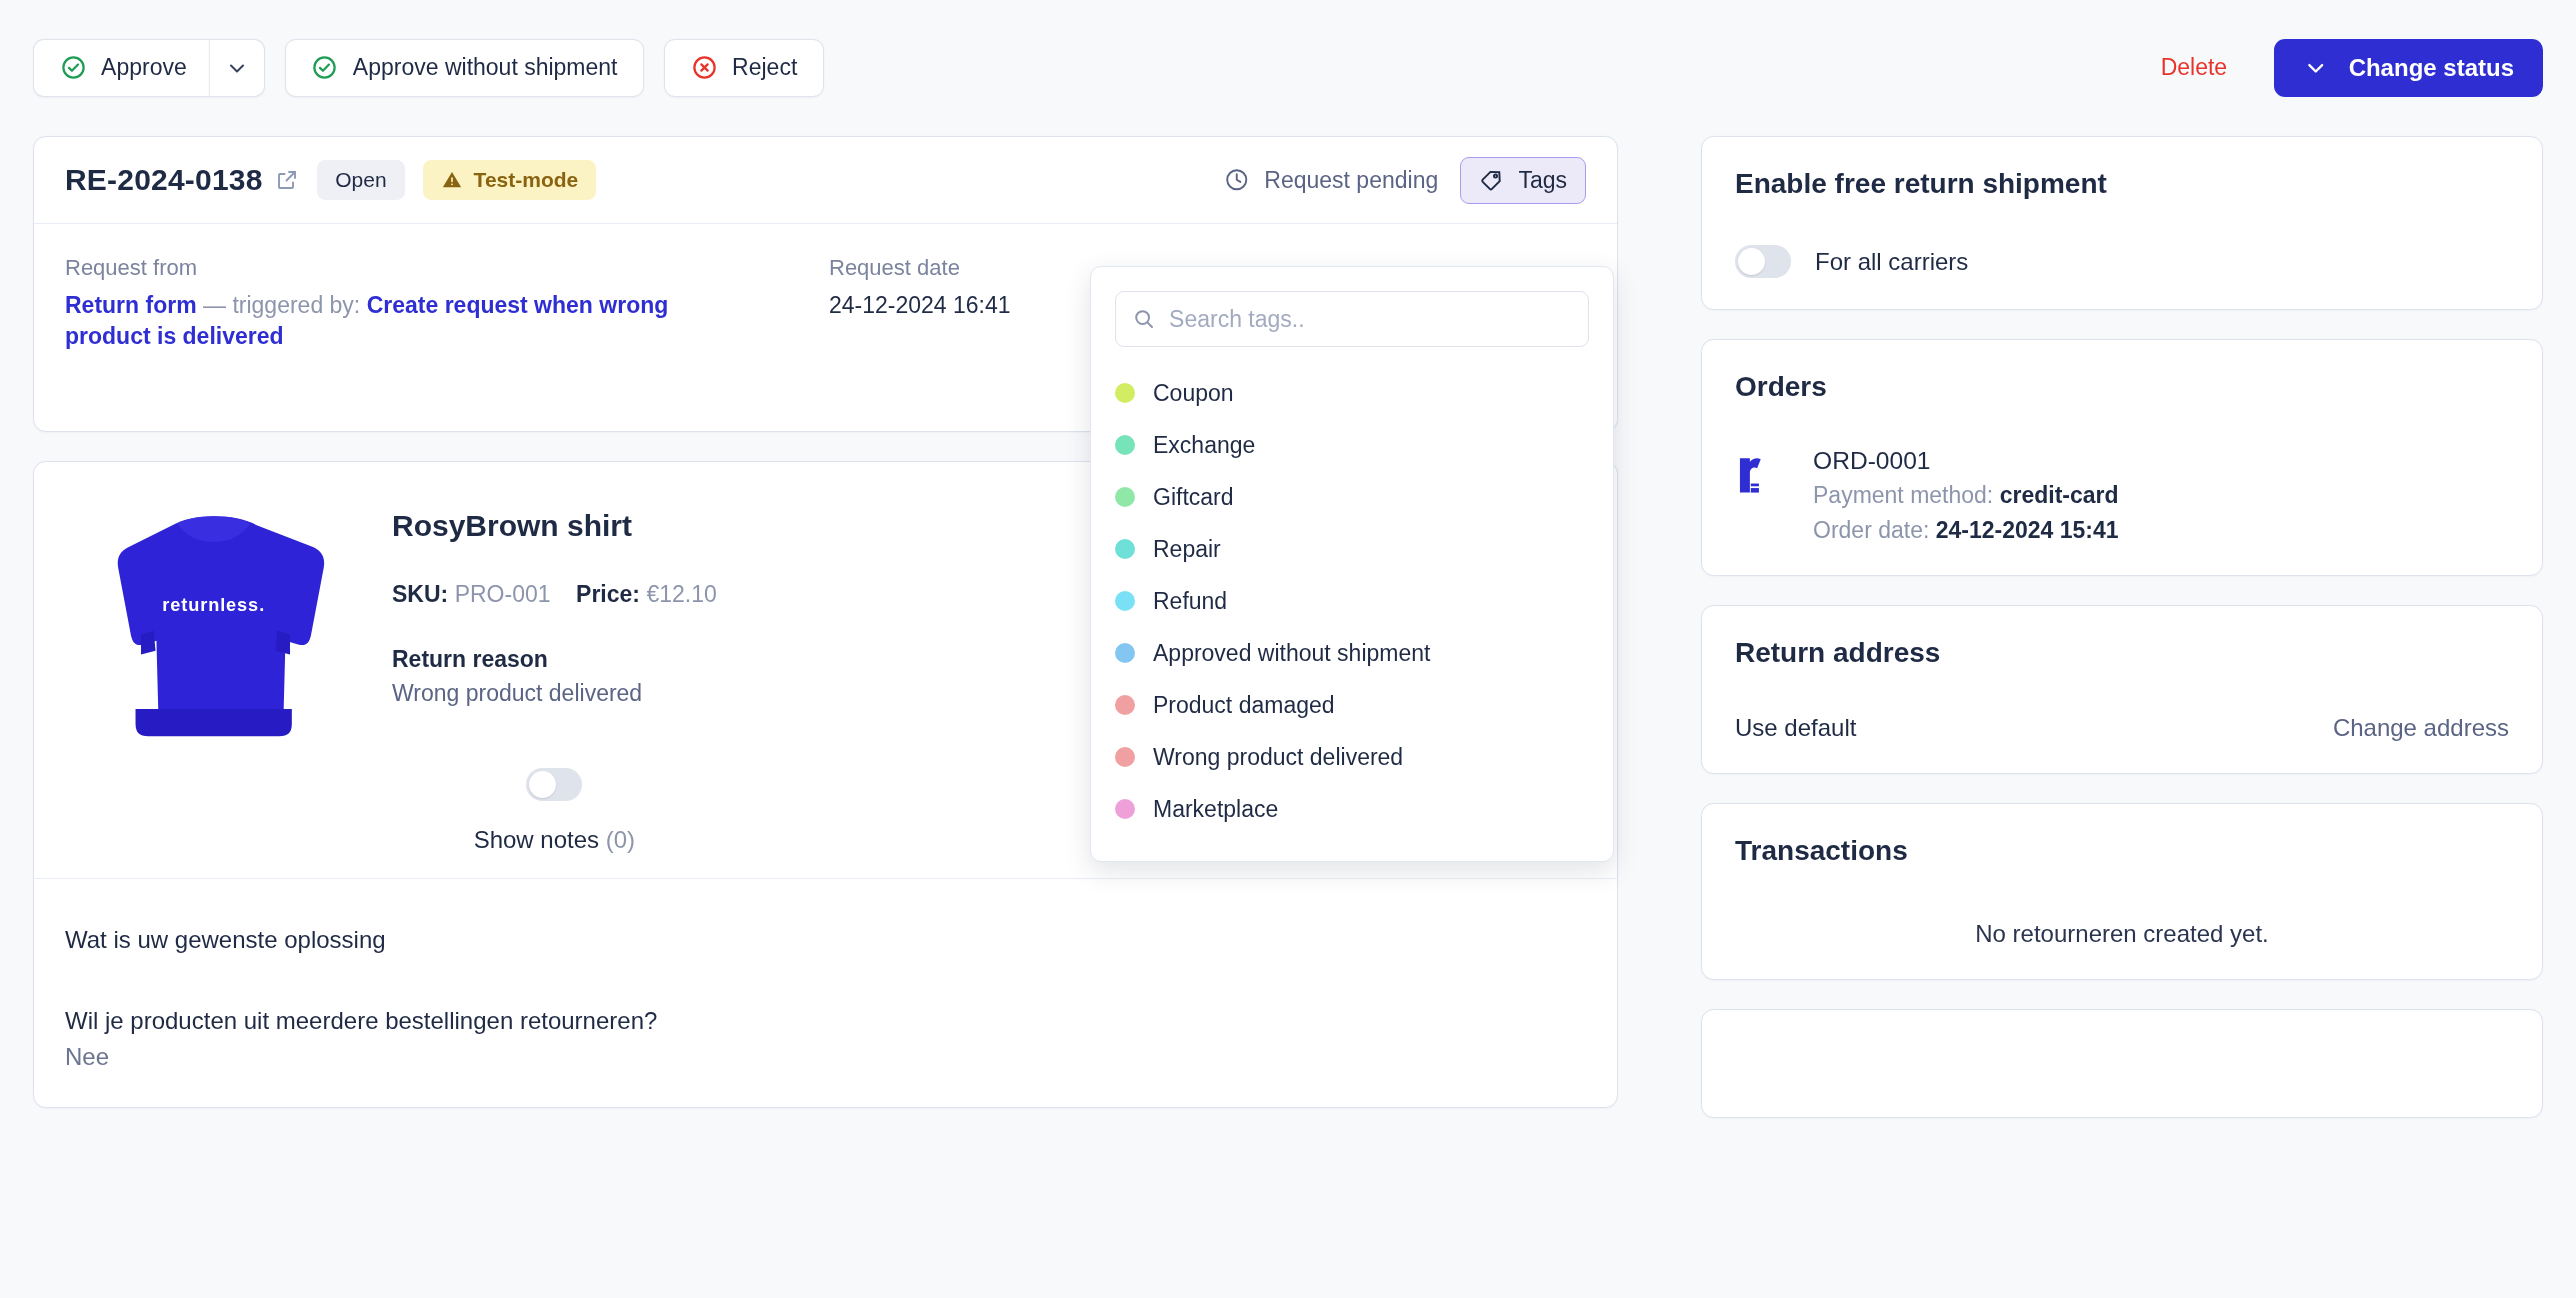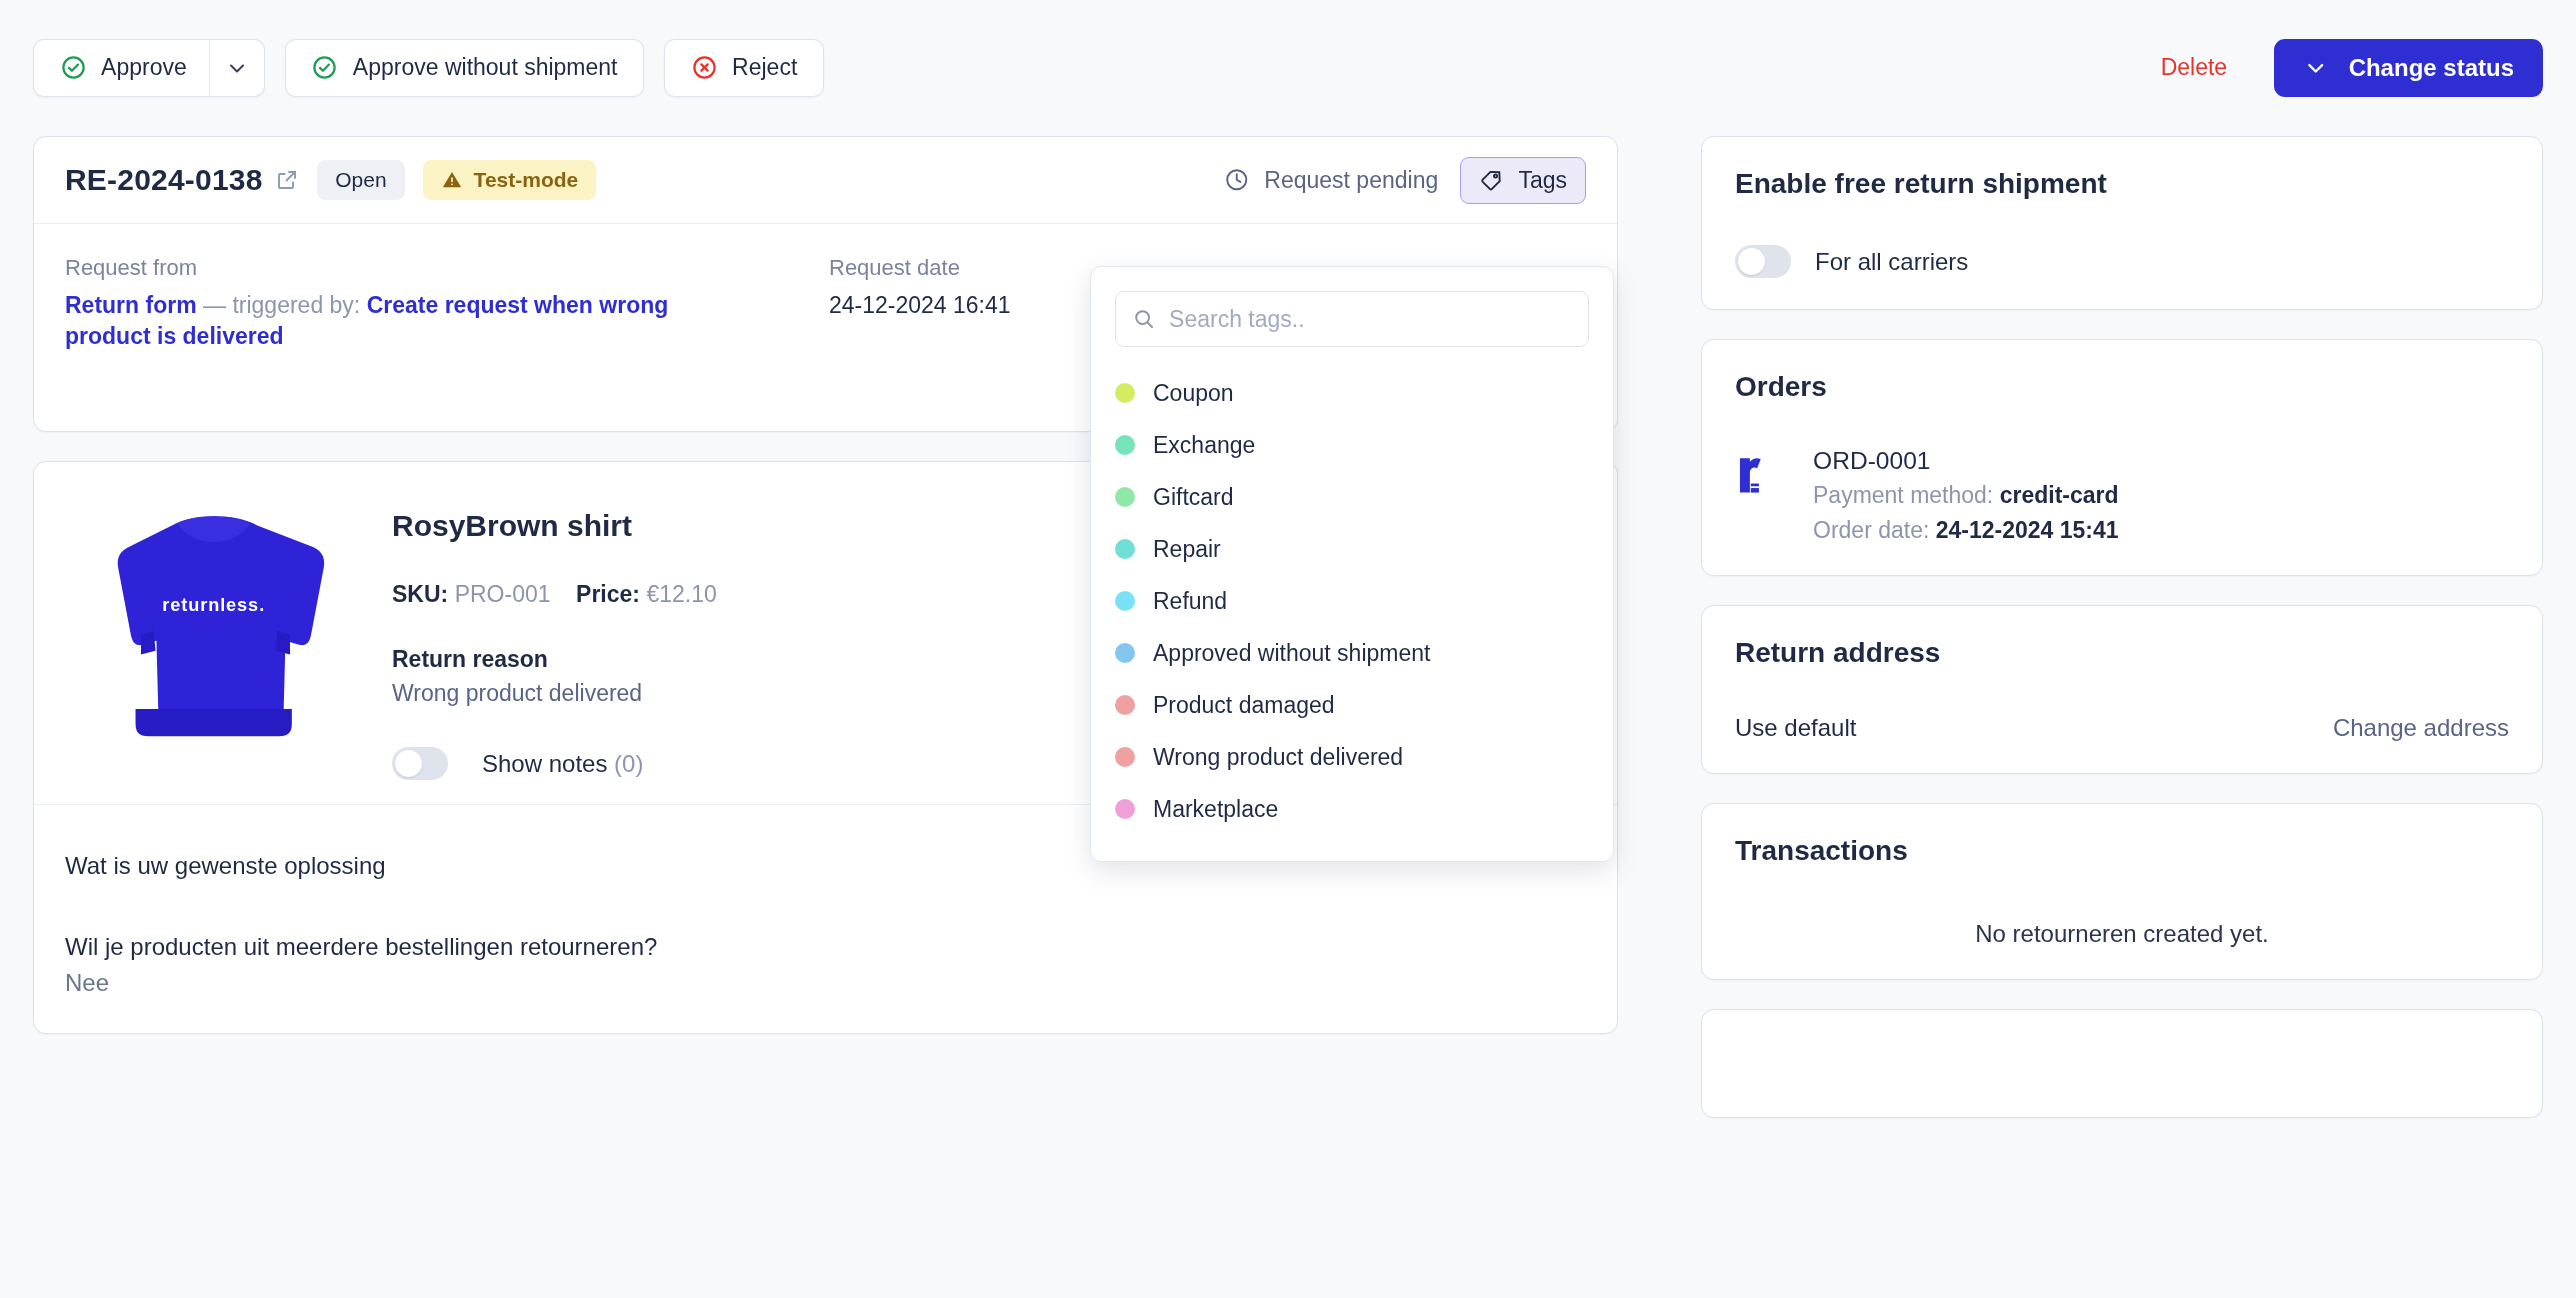--- a/index.html
+++ b/index.html
@@ -95,21 +95,21 @@
   .prod-img {
     width: 300px; height: 273px; flex: none; position: relative;
     display: flex; align-items: center; justify-content: center;
   }
   .prod-meta { padding-left: 27px; padding-top: 16.4px; }
   .prod-title { font-size: 30px; font-weight: bold; }
   .prod-skuline { margin-top: 38px; font-size: 23px; }
   .k { font-weight: bold; }
   .ret-reason-h { margin-top: 38px; font-size: 23px; font-weight: bold; }
   .ret-reason-v { margin-top: 7.3px; font-size: 23px; color: #5a6484; }
-  .notes-row { margin-top: 40px; display: flex; align-items: center; gap: 34px; }
+  .notes-row { margin-top: 61px; display: flex; align-items: center; gap: 25px; flex-direction: column; }
   .toggle {
     width: 56px; height: 33px; border-radius: 16.4px; background: #dfe3ec;
     position: relative; cursor: pointer; flex: none;
   }
   .toggle .knob {
     position: absolute; left: 2.7px; top: 2.7px; width: 27px; height: 27px;
     border-radius: 50%; background: #fff; box-shadow: 0 0.9px 1.8px rgba(0,0,0,.12);
   }
   .notes-label { font-size: 24px; }
   .prod-qa { border-top: 1.8px solid #e9edf5; padding: 47px 31px 36px 31px; }

